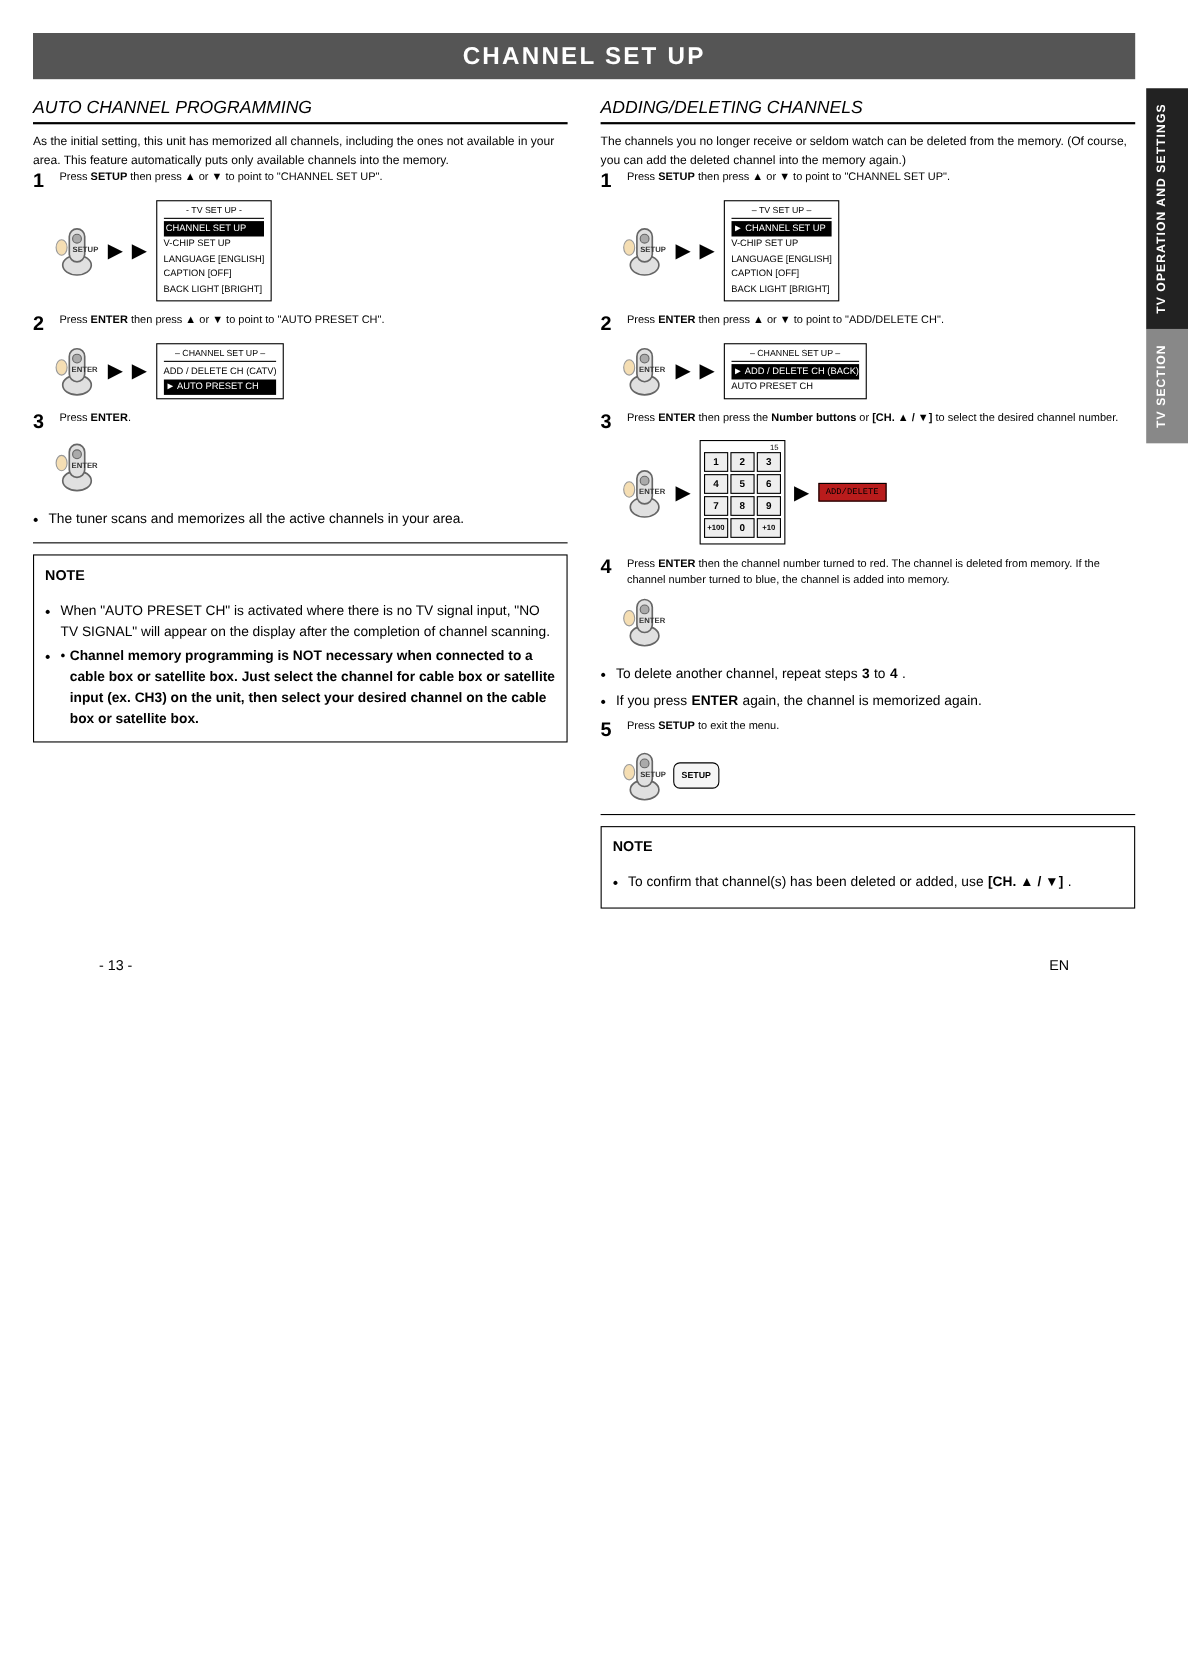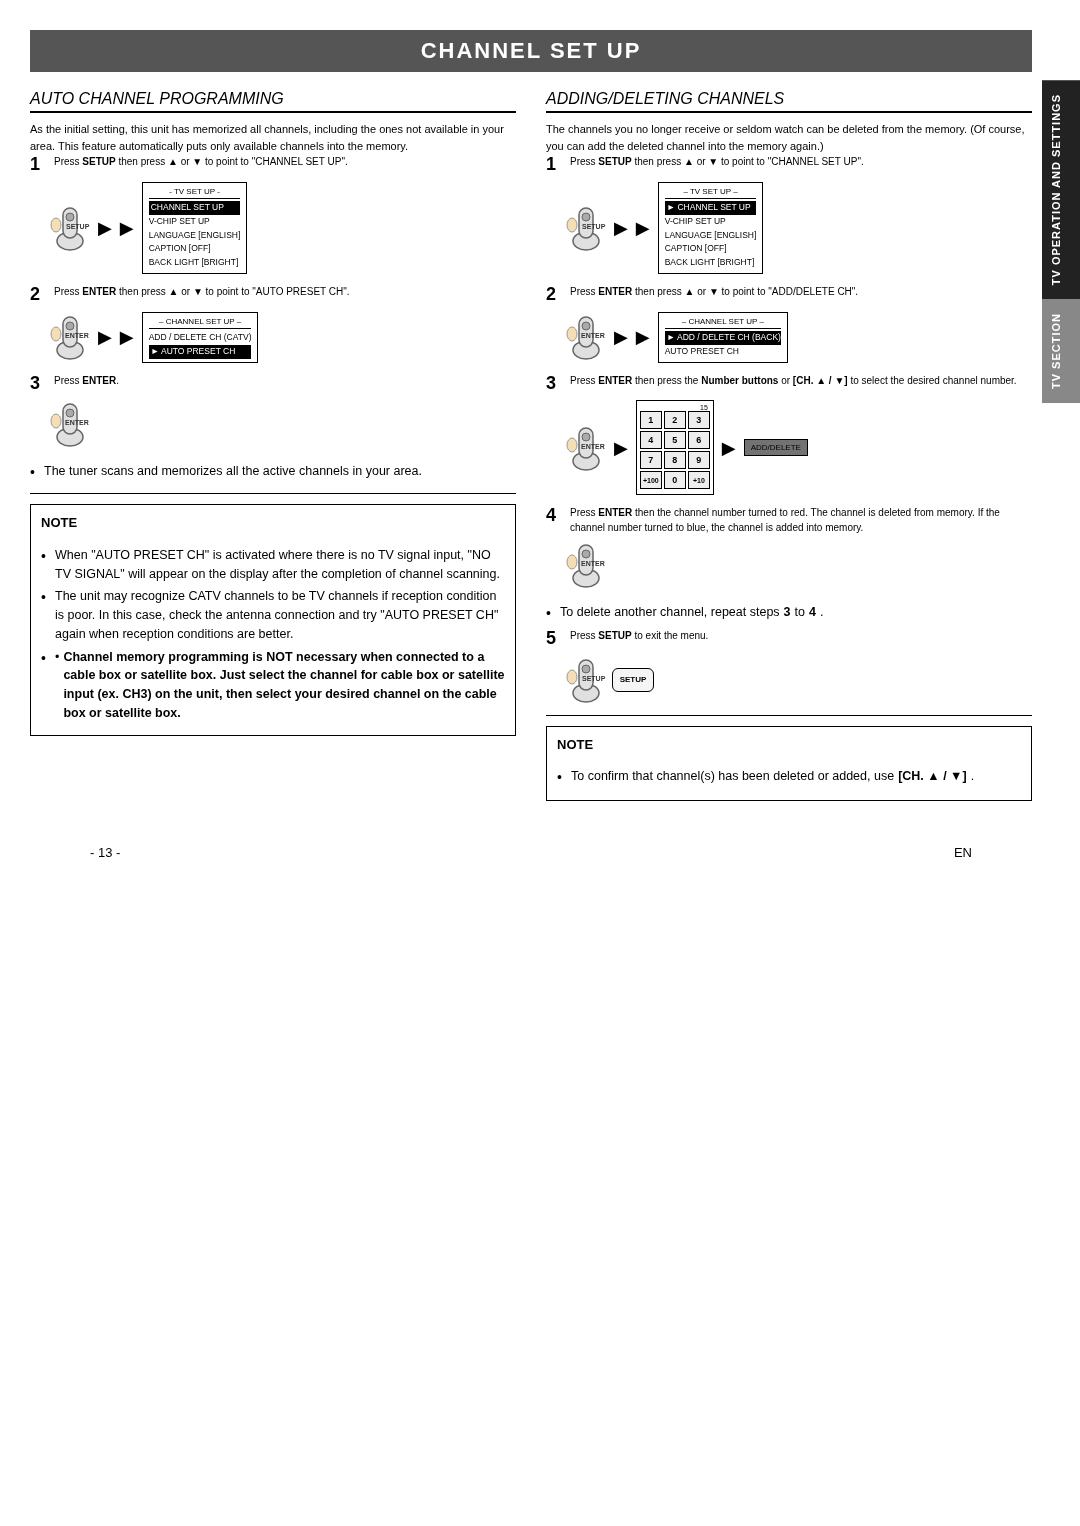--- a/index.html
+++ b/index.html
@@ -205,21 +205,22 @@
       font-size: 9px;
       font-weight: bold;
       background: #eee;
     }
     .add-delete-box {
       border: 1px solid #000;
       padding: 3px 6px;
       font-size: 8px;
       text-align: center;
       min-width: 60px;
-      background: #737373;
+      background: #b91c1c;
+      font-family: Liberation Mono, monospace;
     }
     
     .info-box {
       border: 1.5px solid #000;
       padding: 6px 12px;
       margin: 8px 0;
       font-size: 12.5px;
       line-height: 1.6;
       background: #fff;
     }
@@ -351,21 +352,20 @@
         <ul class="bullet-list">
           <li>The tuner scans and memorizes all the active channels in your area.</li>
         </ul>
 
         <hr class="divider">
 
         <div class="note-box">
           <div class="note-title">NOTE</div>
           <ul class="bullet-list">
             <li>When "AUTO PRESET CH" is activated where there is no TV signal input, "NO TV SIGNAL" will appear on the display after the completion of channel scanning.</li>
-            <li>The unit may recognize CATV channels to be TV channels if reception condition is poor. In this case, check the antenna connection and try "AUTO PRESET CH" again when reception conditions are better.</li>
             <li>
               <span>•</span>
               <span><b>Channel memory programming is NOT necessary when connected to a cable box or satellite box. Just select the channel for cable box or satellite input (ex. CH3) on the unit, then select your desired channel on the cable box or satellite box.</b></span>
             </li>
           </ul>
         </div>
       </div>
 
       <div class="col-right">
         <div class="section-title">ADDING/DELETING CHANNELS</div>
@@ -474,20 +474,21 @@
               <rect x="13" y="5" width="14" height="30" rx="7" fill="#e0e0e0" stroke="#666" stroke-width="1.5"></rect>
               <text x="15" y="26" font-size="7" font-weight="bold" fill="#333">ENTER</text>
               <circle cx="20" cy="14" r="4" fill="#aaa" stroke="#666" stroke-width="1"></circle>
               <ellipse cx="6" cy="22" rx="5" ry="7" fill="#f5deb3" stroke="#999" stroke-width="1"></ellipse>
             </svg>
           </div>
         </div>
 
         <ul class="bullet-list">
           <li>To delete another channel, repeat steps <b>3</b> to <b>4</b>.</li>
+          <li>If you press <b>ENTER</b> again, the channel is memorized again.</li>
         </ul>
 
 
         <div class="step-block">
           <div class="step-line">
             <span class="step-num">5</span>
             <span class="step-text">Press <b>SETUP</b> to exit the menu.</span>
           </div>
           <div class="remote-diagram">
             <svg class="remote-svg" viewBox="0 0 40 50">

